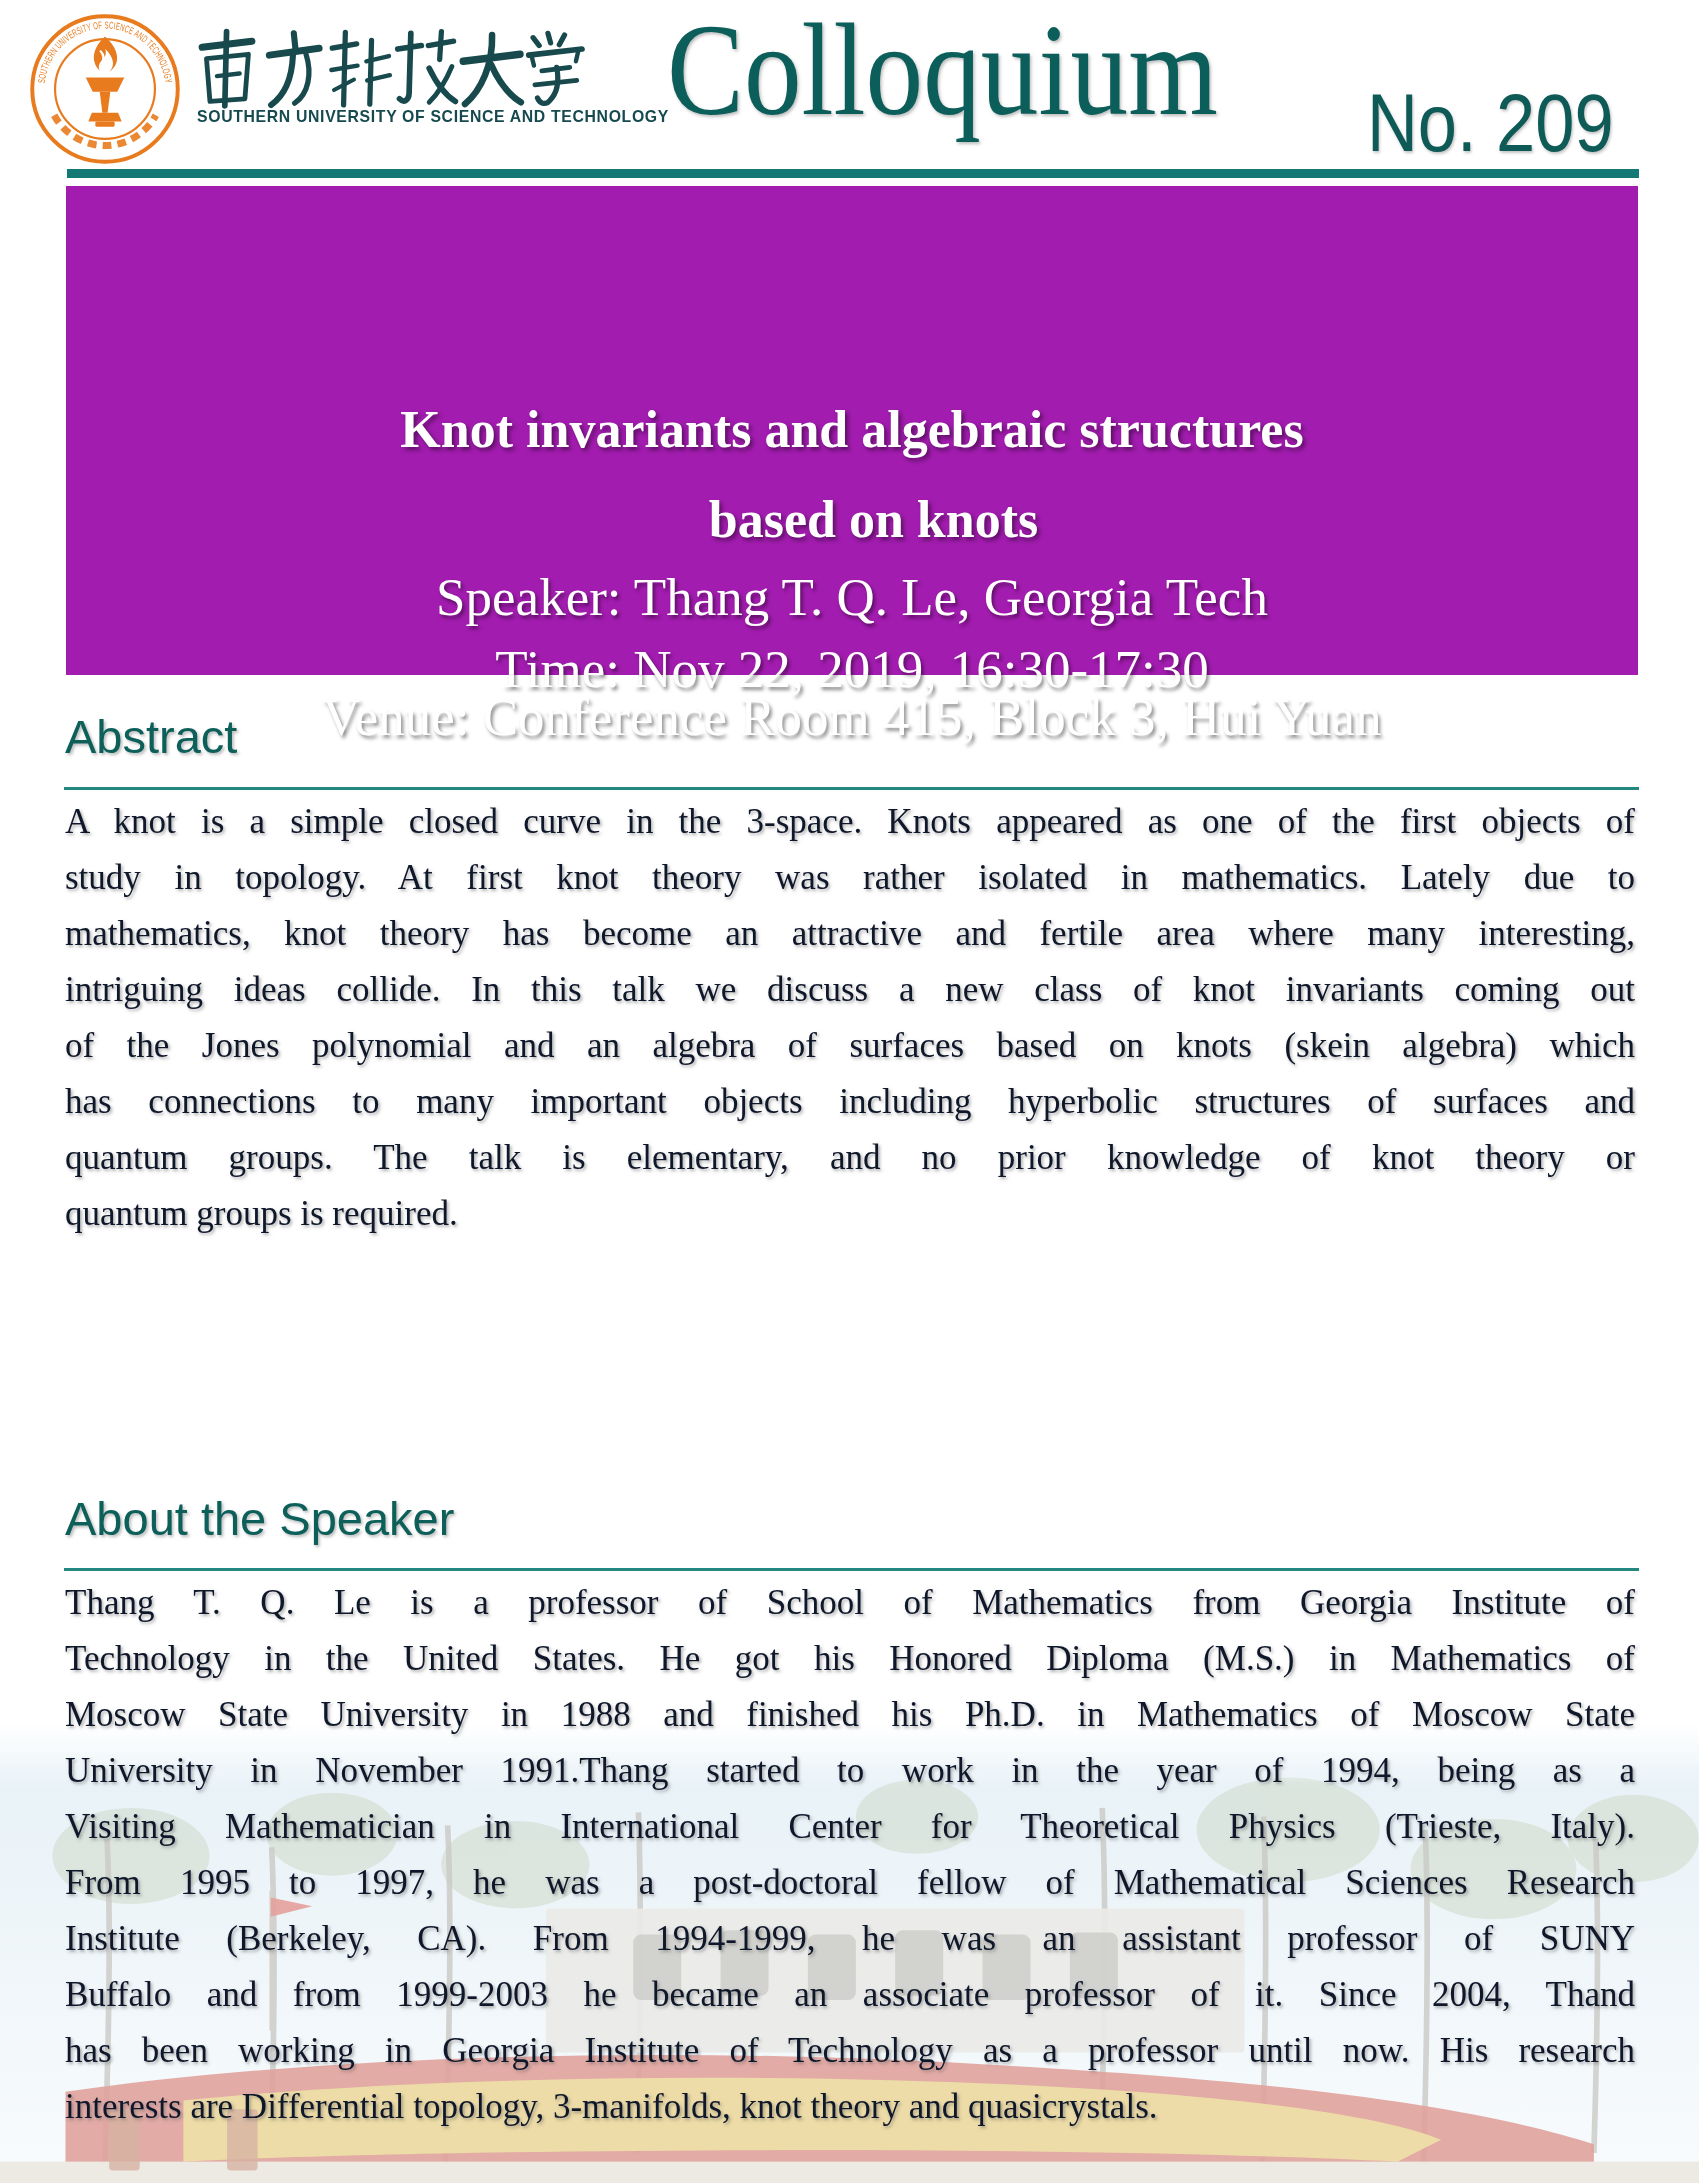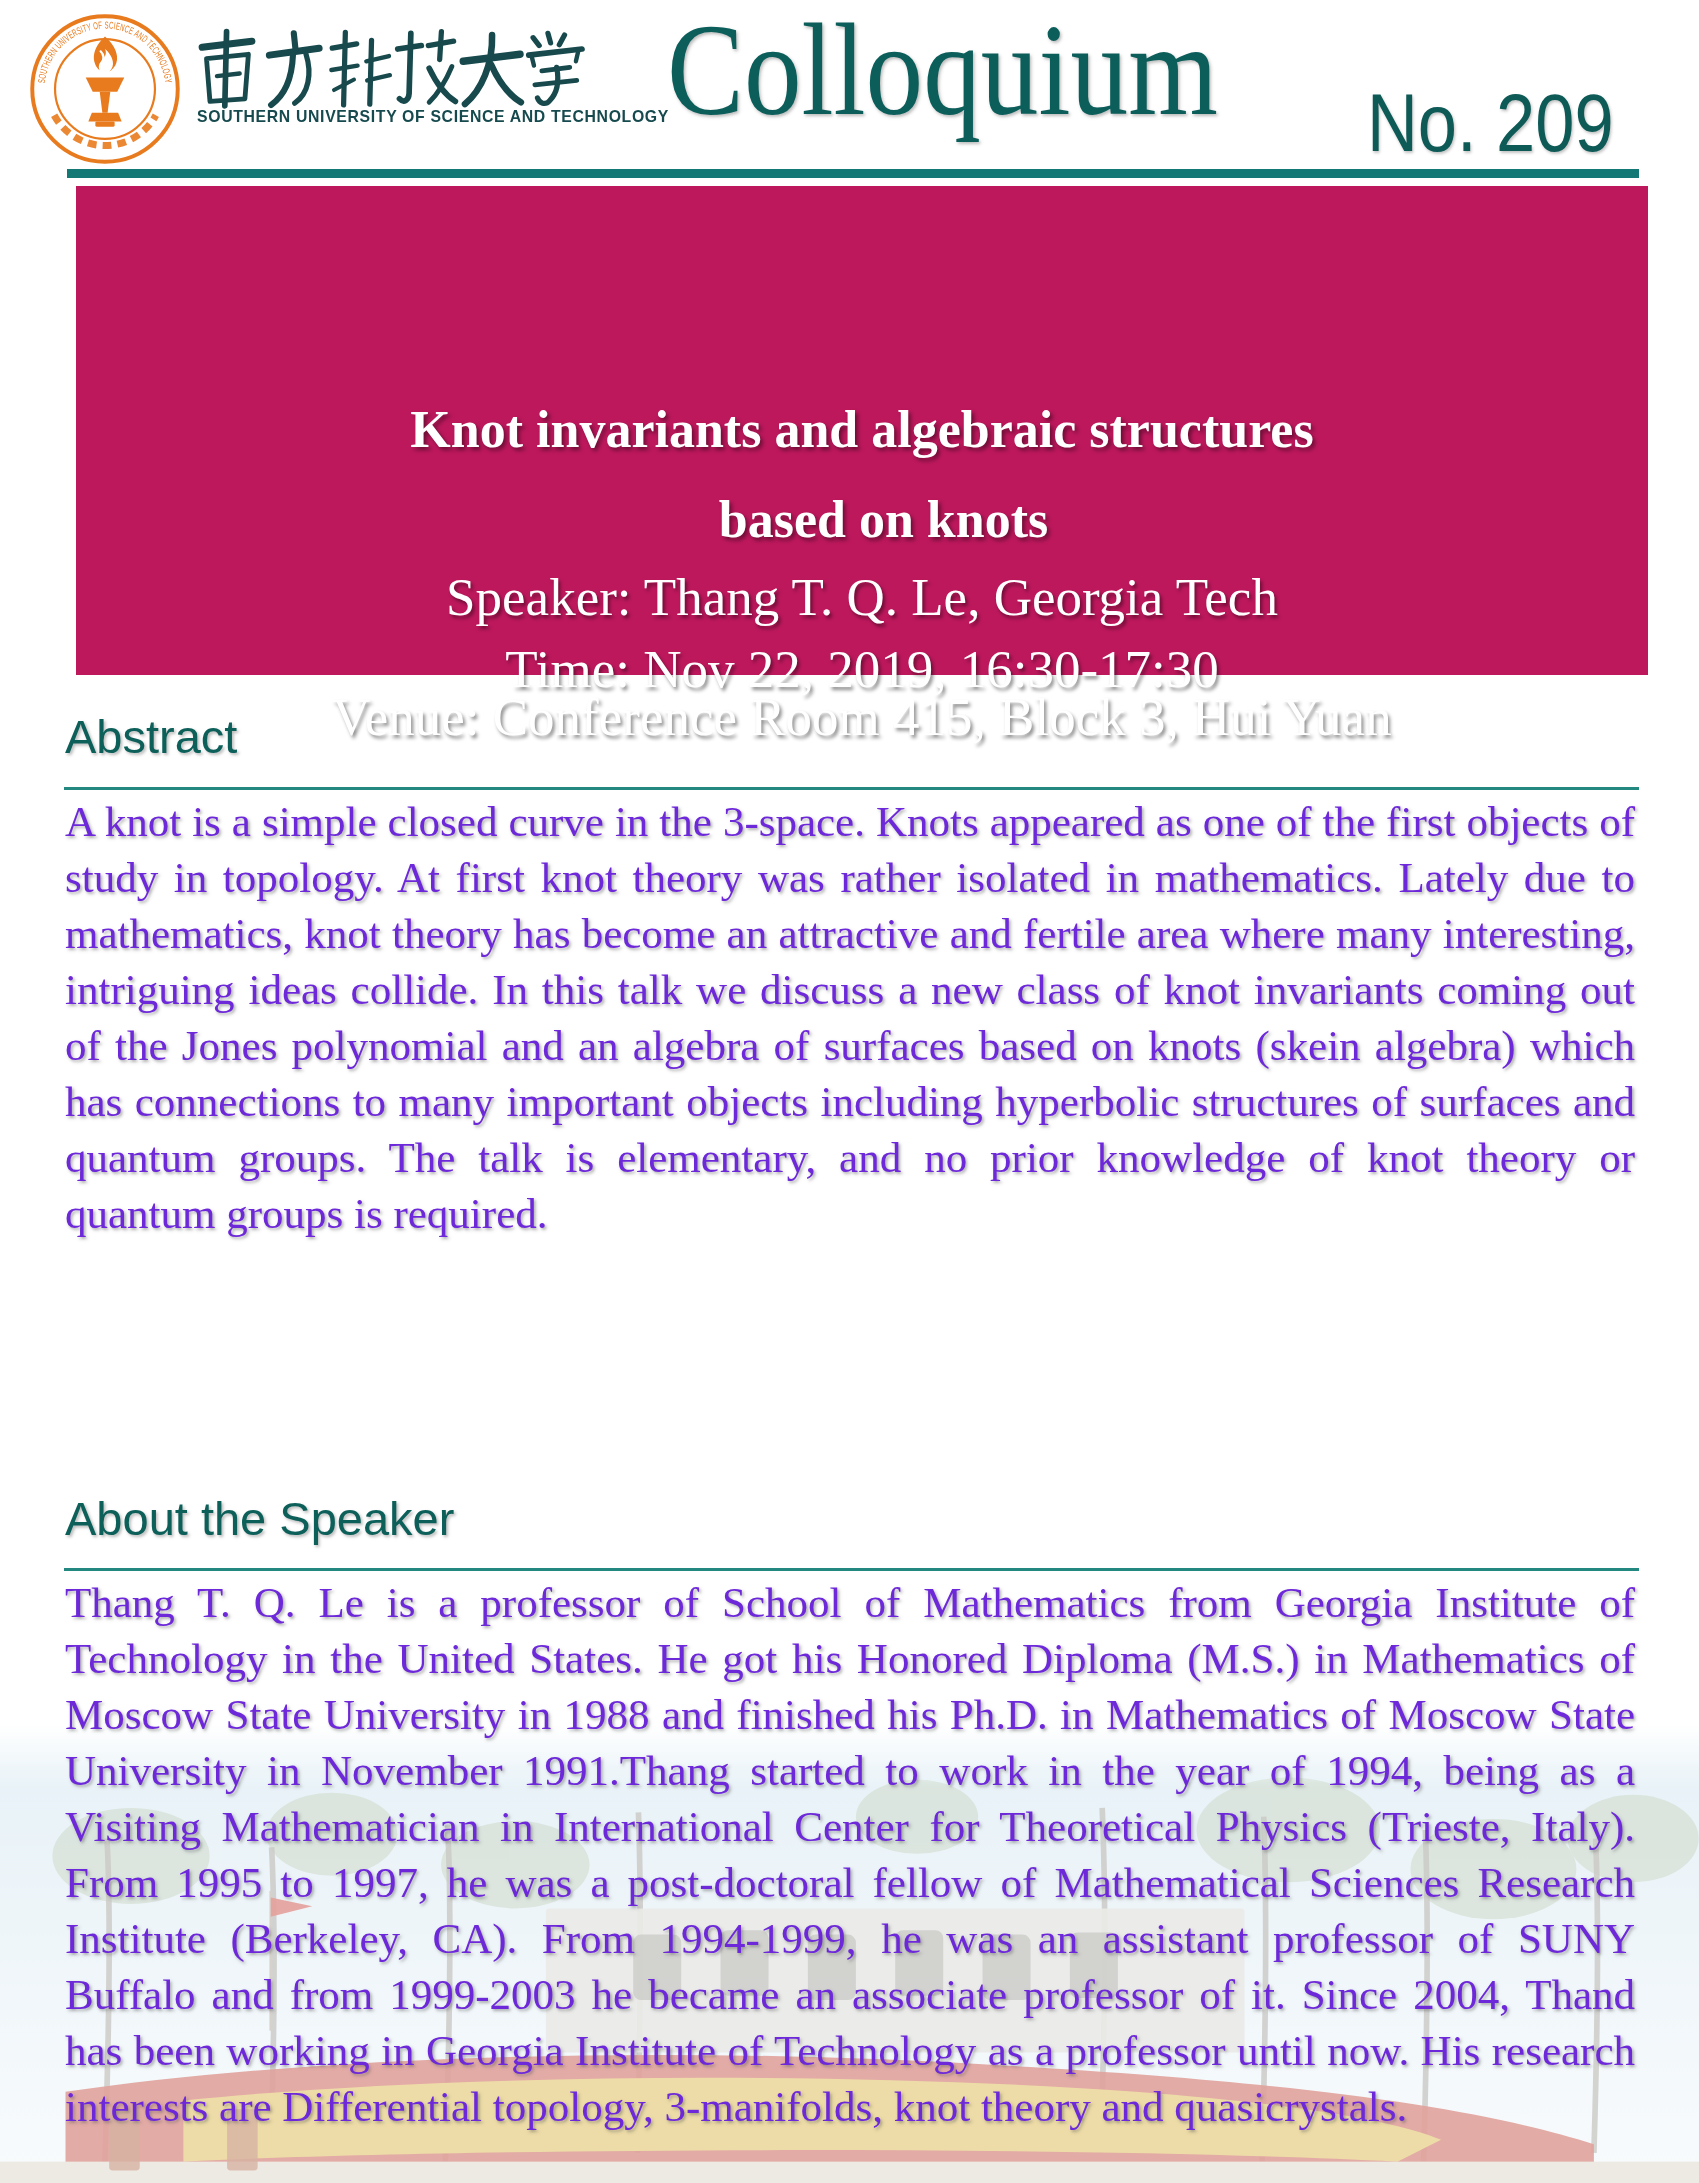--- a/index.html
+++ b/index.html
@@ -25,40 +25,40 @@
   }
   .colloq-no {
     position:absolute; right:86px; top:83px; z-index:2;
     font-family:"Liberation Sans", sans-serif; font-size:81px; line-height:81px;
     color:#0d5a57; white-space:nowrap;
     transform:scaleX(.87); transform-origin:right top;
     text-shadow:1.3px 1.7px 3.1px rgba(60,60,60,.3);
   }
   
   .stripe { position:absolute; left:67px; top:169px; width:1572px; height:8.7px; background:#147974; z-index:2; }
-  .banner { position:absolute; left:76px; top:186px; width:1572px; height:489px; background:#be185d; z-index:2; }
+  .banner { position:absolute; left:66px; top:186px; width:1572px; height:489px; background:#a21caf; z-index:2; }
   .banner > div { position:absolute; left:0; right:0; text-align:center; color:#ffffff; white-space:nowrap; }
   .bt { font-weight:bold; font-size:52px; line-height:52px; text-shadow:2.6px 3.1px 4.4px rgba(0,0,0,.45); }
   .t1 { top:218px; }
   .t2 { top:308px;margin-left:43px; }
   .binfo { font-size:53px; line-height:53px; text-shadow:2.2px 2.6px 3.9px rgba(0,0,0,.45); }
   .i1 { top:385px; } .i2 { top:445px;margin-top:12px; } .i3 { top:505px; } .i4 { top:565px; }
   
   .sec-h {
     position:absolute; left:65px; z-index:2;
     font-family:"Liberation Sans", sans-serif; font-weight:normal; font-size:47px; line-height:47px;
     color:#0d5f5a; white-space:nowrap; text-shadow:1.7px 2.2px 3.1px rgba(80,80,80,.4);
   }
   .abstract-h { top:713px; }
   .bio-h { top:1495px; }
   .rule { position:absolute; left:64px; width:1575px; height:2.6px; background:#23887f; z-index:2; }
   .rule1 { top:787px; }
   .rule2 { top:1568px; }
   
-  .para { position:absolute; left:65px; width:1570px; z-index:2; color:#6d28d9; font-size:43px; line-height:56px; }
+  .para { position:absolute; left:65px; width:1570px; z-index:2; color:#0f172a; font-size:35px; line-height:56px; }
   .para-abstract { top:794px; }
   .para-bio { top:1575px; }
   .ln { text-align:justify; text-align-last:justify; text-shadow:1.7px 2.2px 3.1px rgba(90,90,90,.5); }
   .ln.last { text-align-last:left; }
   
   .photo {
     position:absolute; left:0; top:1725px; width:1700px; height:510px; z-index:1; opacity:.5;
     -webkit-mask-image:linear-gradient(to bottom, transparent 0%, #000 12%, #000 100%);
     mask-image:linear-gradient(to bottom, transparent 0%, #000 12%, #000 100%);
   }

